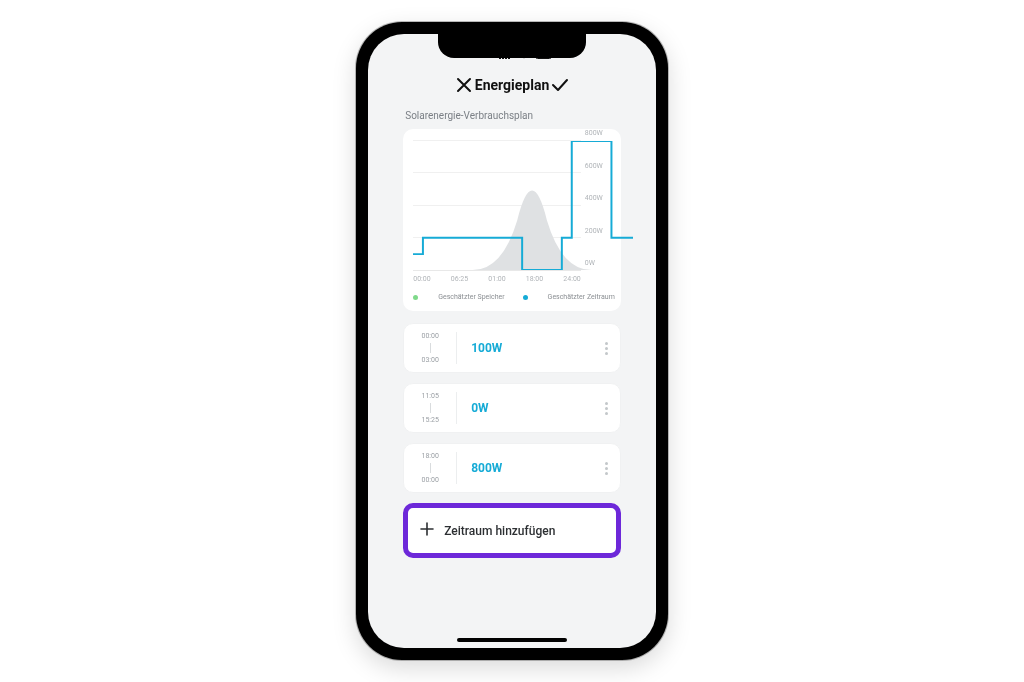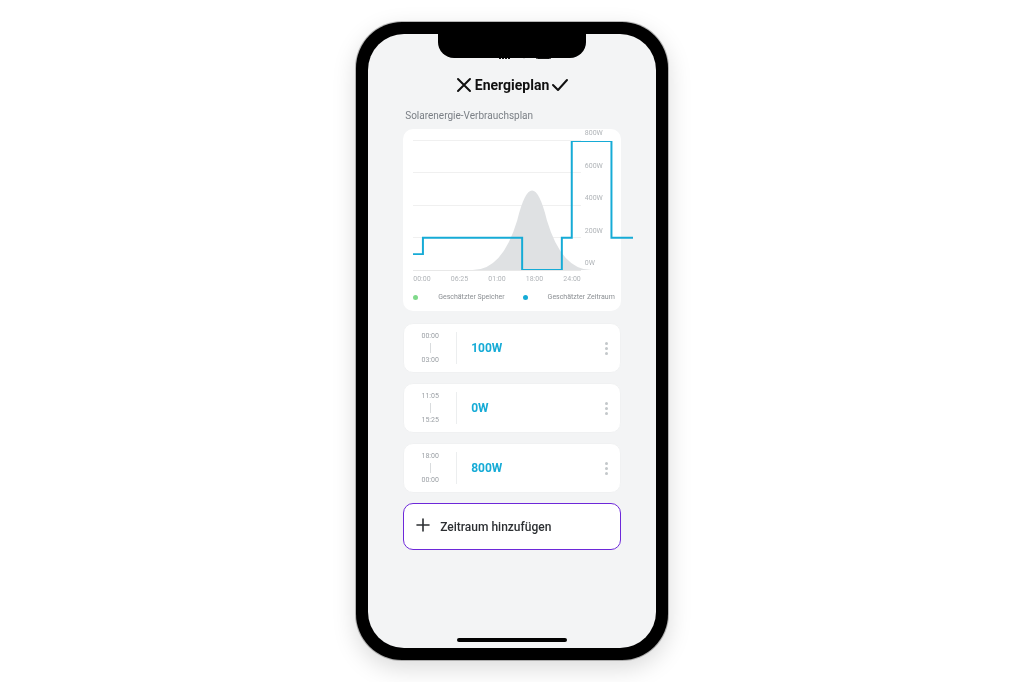--- a/index.html
+++ b/index.html
@@ -200,21 +200,21 @@
     display:flex;
     flex-direction:column;
     gap:2px;
     cursor:pointer;
   }
   .slot-more span { width:3px; height:3px; background:#c3c7ca; border-radius:50%; }
 
   .add-card {
     background:#fff;
     border-radius:10px;
-    border: 1px solid #6d28d9;
+    border: 5px solid #6d28d9;
     padding: 14px 12px;
     display:flex;
     align-items:center;
     gap:10px;
     font-size: 12px;
     font-weight:500;
     color:#2c2f32;
     cursor:pointer;
   }
 

